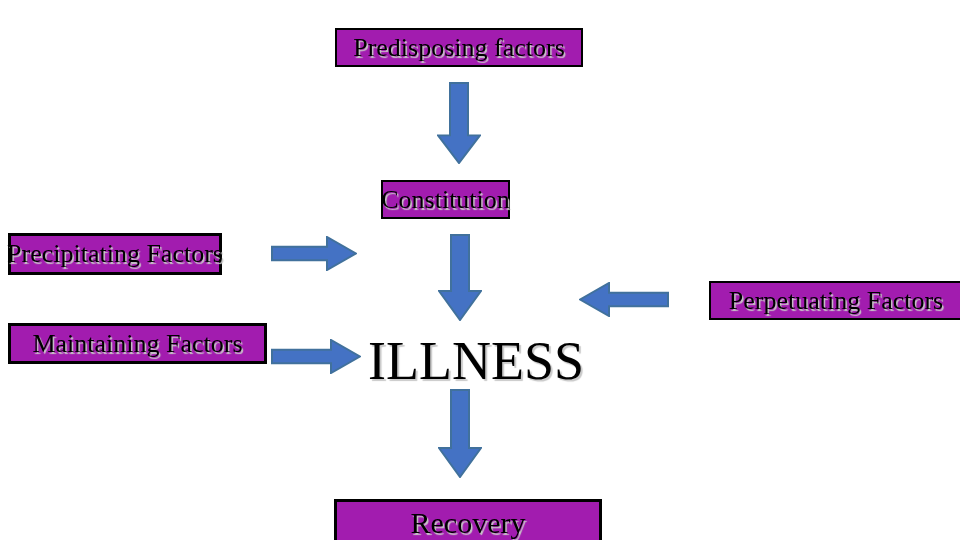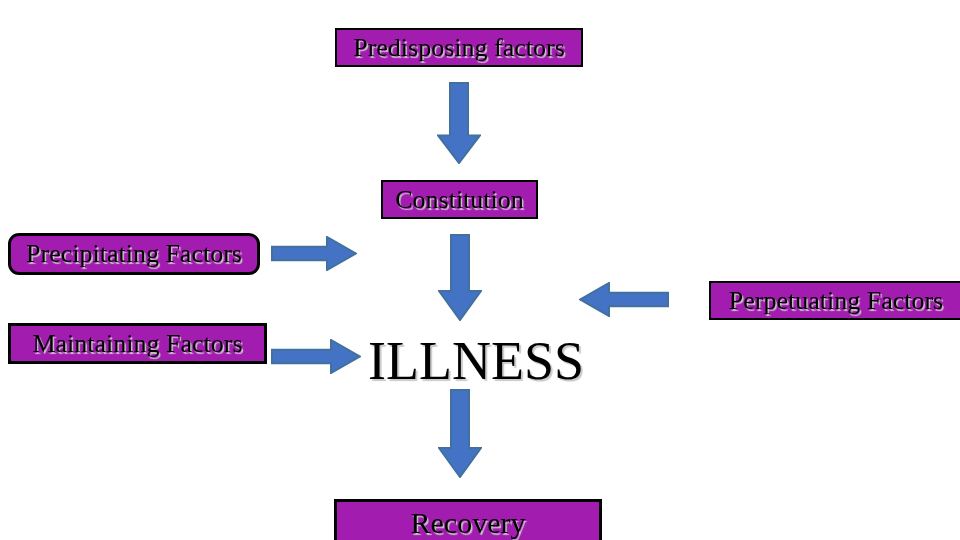--- a/index.html
+++ b/index.html
@@ -21,22 +21,22 @@
     border: 2px solid var(--box-border, #000000);
     color: var(--text, #000000);
     font-size: 26px;
     white-space: nowrap;
     text-shadow: 1.5px 1.5px 1px #c9c9c9;
     line-height: 1;
   }
   .node.thick { border-width: 3px; }
 
   .node-predisposing { left: 335px; top: 28px;  width: 248px; height: 39px; }
-  .node-constitution { left: 381px; top: 180px; width: 157px; height: 39px; }
-  .node-precipitating{ left: 8px;   top: 233px; width: 252px; height: 42px; border-radius: 11px; }
+  .node-constitution { left: 381px; top: 180px; width: 129px; height: 39px; }
+  .node-precipitating{ left: 8px;   top: 233px; width: 214px; height: 42px; }
   .node-perpetuating { left: 683px; top: 281px; width: 254px; height: 39px; margin-left: 26px; }
   .node-maintaining  { left: 8px;   top: 323px; width: 259px; height: 41px; }
   .node-recovery     { left: 334px; top: 499px; width: 268px; height: 48px; font-size: 30px; }
 
   .node-illness {
     position: absolute;
     left: 362px; top: 326px; width: 228px; height: 62px;
     display: flex; align-items: flex-end; justify-content: center;
     color: var(--text, #000000);
     font-size: 54px;

